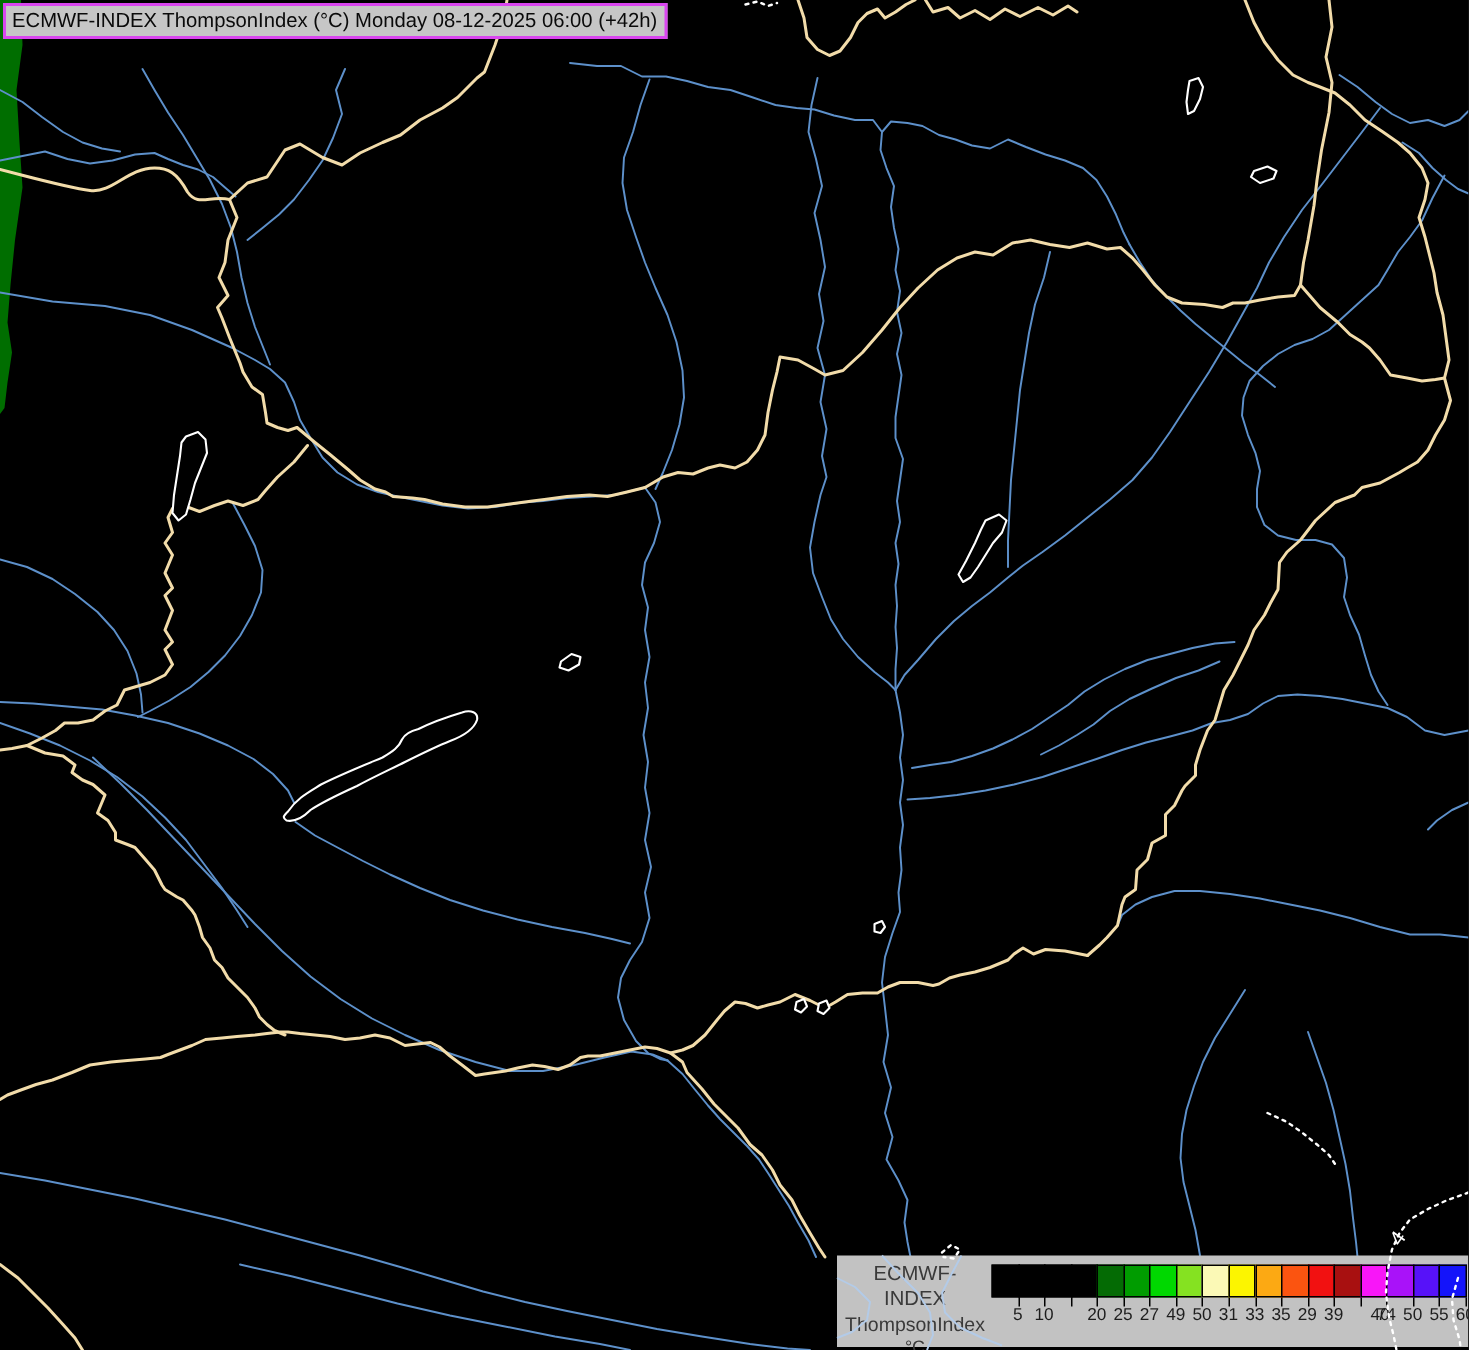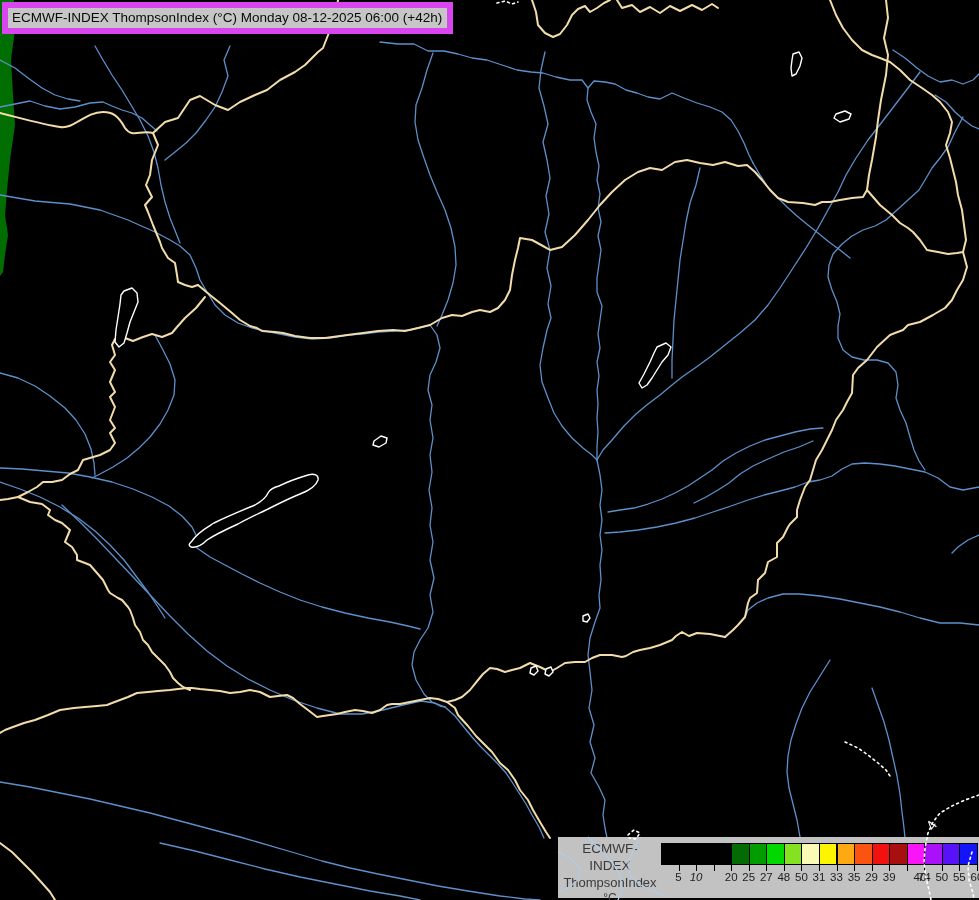--- a/index.html
+++ b/index.html
@@ -7,21 +7,21 @@
           background:var(--map-bg,#000);font-family:"Liberation Sans",sans-serif;}
   svg{position:absolute;left:0;top:0;}
   #map-svg{z-index:1;}
   #overlay-svg{z-index:10;pointer-events:none;}
   .border{fill:none;stroke:var(--border-col,#f2dcaa);stroke-width:2;stroke-linejoin:round;stroke-linecap:round;}
   .river{fill:none;stroke:var(--river-col,#5d90ca);stroke-width:1.3;stroke-linejoin:round;stroke-linecap:round;}
   .river-light{fill:none;stroke:var(--river-light-col,#b3cbe8);stroke-width:1.3;stroke-linejoin:round;fill:none;}
   .lake{fill:#000;stroke:var(--lake-col,#fff);stroke-width:1.4;stroke-linejoin:round;}
   .dotted{fill:none;stroke:var(--lake-col,#fff);stroke-width:1.6;stroke-dasharray:2 3.5;stroke-linecap:round;}
   .green-zone{fill:var(--zone-col,#006400);stroke:none;}
-  .title-box{position:absolute;left:2px;z-index:20;background:#c6c6c6;border:6px solid #d946ef;
+  .title-box{position:absolute;left:2px;z-index:20;background:#c6c6c6;border:2px solid #d946ef;
              color:#0a0a0a;font-size:13.5px;line-height:17px;padding:1px 5px 2px 4px;white-space:nowrap;}
   #title1{top:2px;}
   #title2{top:23px;}
   #legend{position:absolute;left:558px;top:837px;width:421px;height:61px;background:#c2c2c2;z-index:5;}
   #legend-label{position:absolute;left:4px;top:3px;width:96px;text-align:center;color:#3a3a3a;}
   #legend-label .l1{font-size:13.5px;line-height:17px;}
   #legend-label .l2{font-size:13px;line-height:17px;}
   #legend-label .l3{font-size:12px;line-height:15px;}
   .cell{position:absolute;top:6px;height:22px;border:1px solid #000;box-sizing:border-box;}
   .tick{position:absolute;top:28px;width:1px;height:6px;background:#000;}
@@ -114,36 +114,36 @@
       <div class="l1">ECMWF-INDEX</div>
       <div class="l2">ThompsonIndex</div>
       <div class="l3">°C</div>
     </div>
     <div id="legend-bar">
         <div class="cell" style="left: 103px; width: 18.55px; background: rgb(0, 0, 0);"></div>
         <div class="tick" style="left: 120.55px;"></div>
         <div class="tick-label" style="left: 120.55px;">5</div>
         <div class="cell" style="left: 120.55px; width: 18.55px; background: rgb(0, 0, 0);"></div>
         <div class="tick" style="left: 138.1px;"></div>
-        <div class="tick-label" style="left: 138.1px; font-style: italic;">10</div>
+        <div class="tick-label" style="left: 138.1px;">10</div>
         <div class="cell" style="left: 138.1px; width: 18.55px; background: rgb(0, 0, 0);"></div>
         <div class="tick" style="left: 155.65px;"></div>
         <div class="tick-label" style="left: 168px; margin-top: 36px;">15</div>
         <div class="cell" style="left: 155.65px; width: 18.55px; background: rgb(0, 0, 0);"></div>
         <div class="tick" style="left: 173.2px;"></div>
         <div class="tick-label" style="left: 173.2px;">20</div>
         <div class="cell" style="left: 173.2px; width: 18.55px; background: rgb(4, 107, 4);"></div>
         <div class="tick" style="left: 190.75px;"></div>
         <div class="tick-label" style="left: 190.75px;">25</div>
         <div class="cell" style="left: 190.75px; width: 18.55px; background: rgb(0, 156, 0);"></div>
         <div class="tick" style="left: 208.3px;"></div>
         <div class="tick-label" style="left: 208.3px;">27</div>
         <div class="cell" style="left: 208.3px; width: 18.55px; background: rgb(0, 216, 0);"></div>
         <div class="tick" style="left: 225.85px;"></div>
-        <div class="tick-label" style="left: 225.85px;">48</div>
+        <div class="tick-label" style="left: 225.85px;">49</div>
         <div class="cell" style="left: 225.85px; width: 18.55px; background: rgb(133, 226, 33);"></div>
         <div class="tick" style="left: 243.4px;"></div>
         <div class="tick-label" style="left: 243.4px;">50</div>
         <div class="cell" style="left: 243.4px; width: 18.55px; background: rgb(251, 249, 182);"></div>
         <div class="tick" style="left: 260.95px;"></div>
         <div class="tick-label" style="left: 260.95px;">31</div>
         <div class="cell" style="left: 260.95px; width: 18.55px; background: rgb(252, 245, 0);"></div>
         <div class="tick" style="left: 278.5px;"></div>
         <div class="tick-label" style="left: 278.5px;">33</div>
         <div class="cell" style="left: 278.5px; width: 18.55px; background: rgb(252, 169, 19);"></div>

